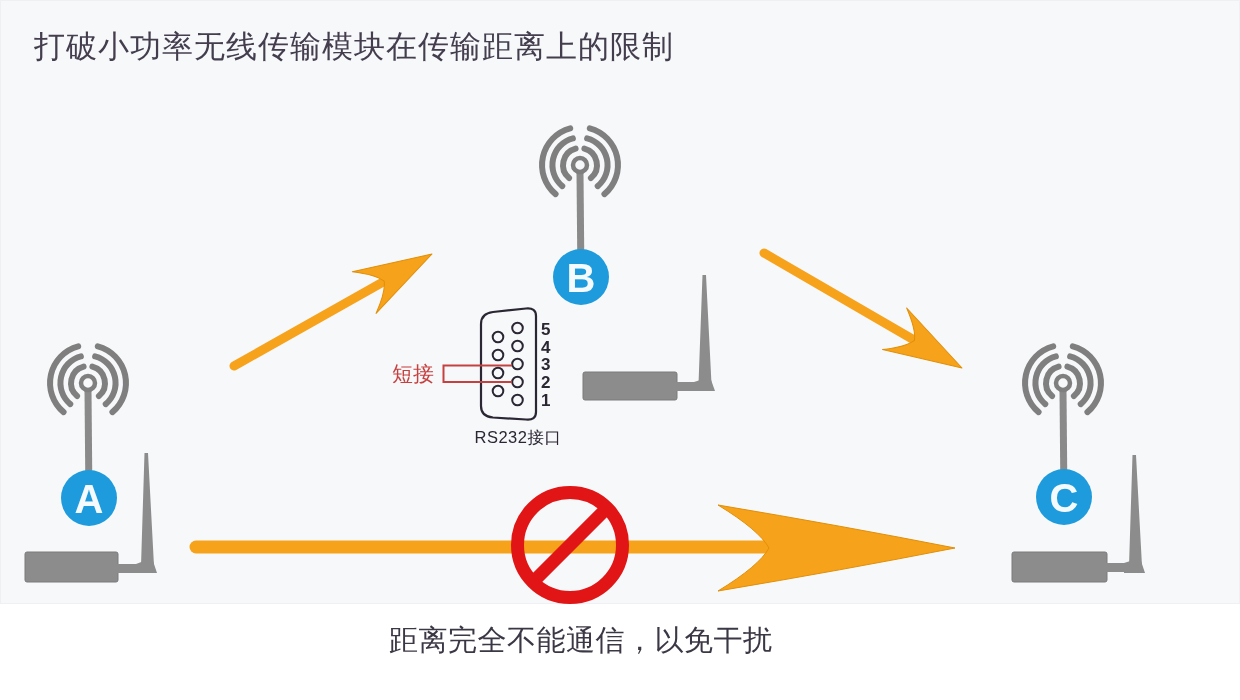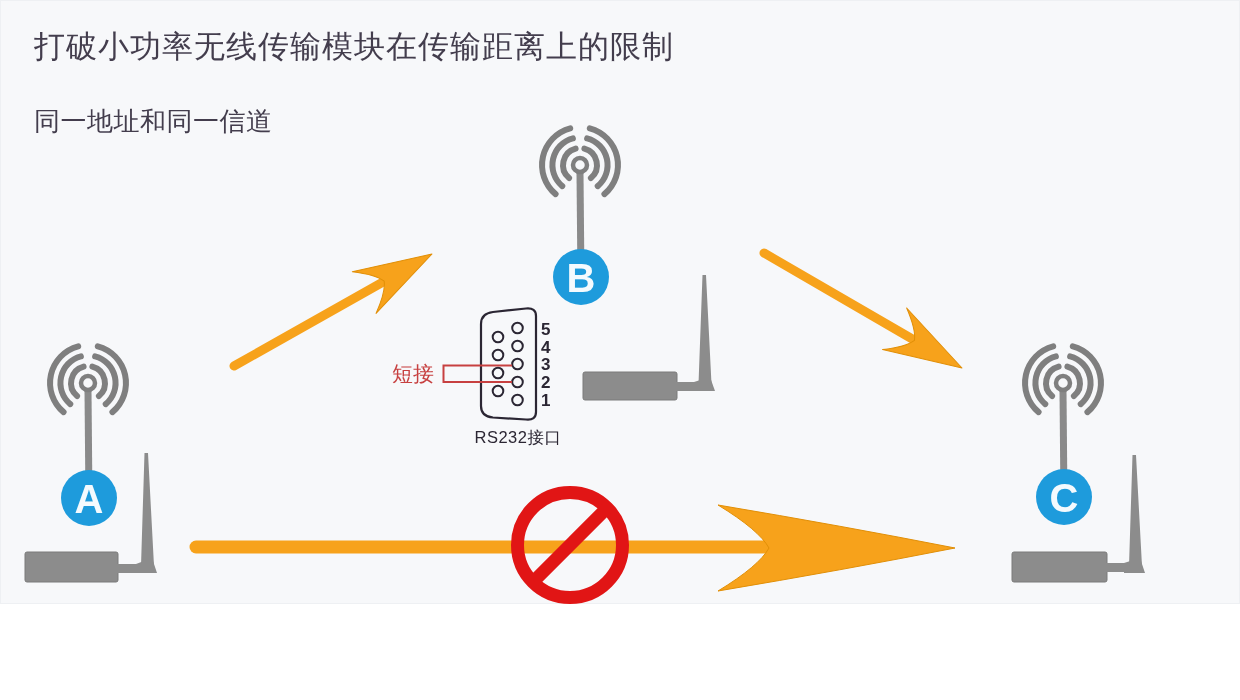--- a/index.html
+++ b/index.html
@@ -15,21 +15,21 @@
   .caption{position:absolute;left:389px;top:621px;font-size:29px;color:#3c3744;
          letter-spacing:0.5px;white-space:nowrap;}
   text{font-family:"Liberation Sans","DejaVu Sans",sans-serif;}
 </style>
 </head>
 <body>
 
 <div class="stage">
 
   <div class="title">打破小功率无线传输模块在传输距离上的限制</div>
-  <div class="subtitle">同一地址和同一信道</div>
+  <div class="caption">距离完全不能通信，以免干扰</div>
 
   <svg width="1240" height="700" viewBox="0 0 1240 700">
 
     <g>
       <path d="M 234 366 L 383 282" stroke="#f7a21b" stroke-width="9" stroke-linecap="round"></path>
       <path d="M -78 -24 Q -36 -11 0 0 Q -36 11 -78 24 Q -59 10 -55 0 Q -59 -10 -78 -24 Z" transform="translate(432,254) rotate(-29.6)" fill="#f7a21b" stroke="#e18f07" stroke-width="1" stroke-linejoin="round"></path>
     </g>
 
     <g>
       <path d="M 764 253 L 914 340" stroke="#f7a21b" stroke-width="9" stroke-linecap="round"></path>

